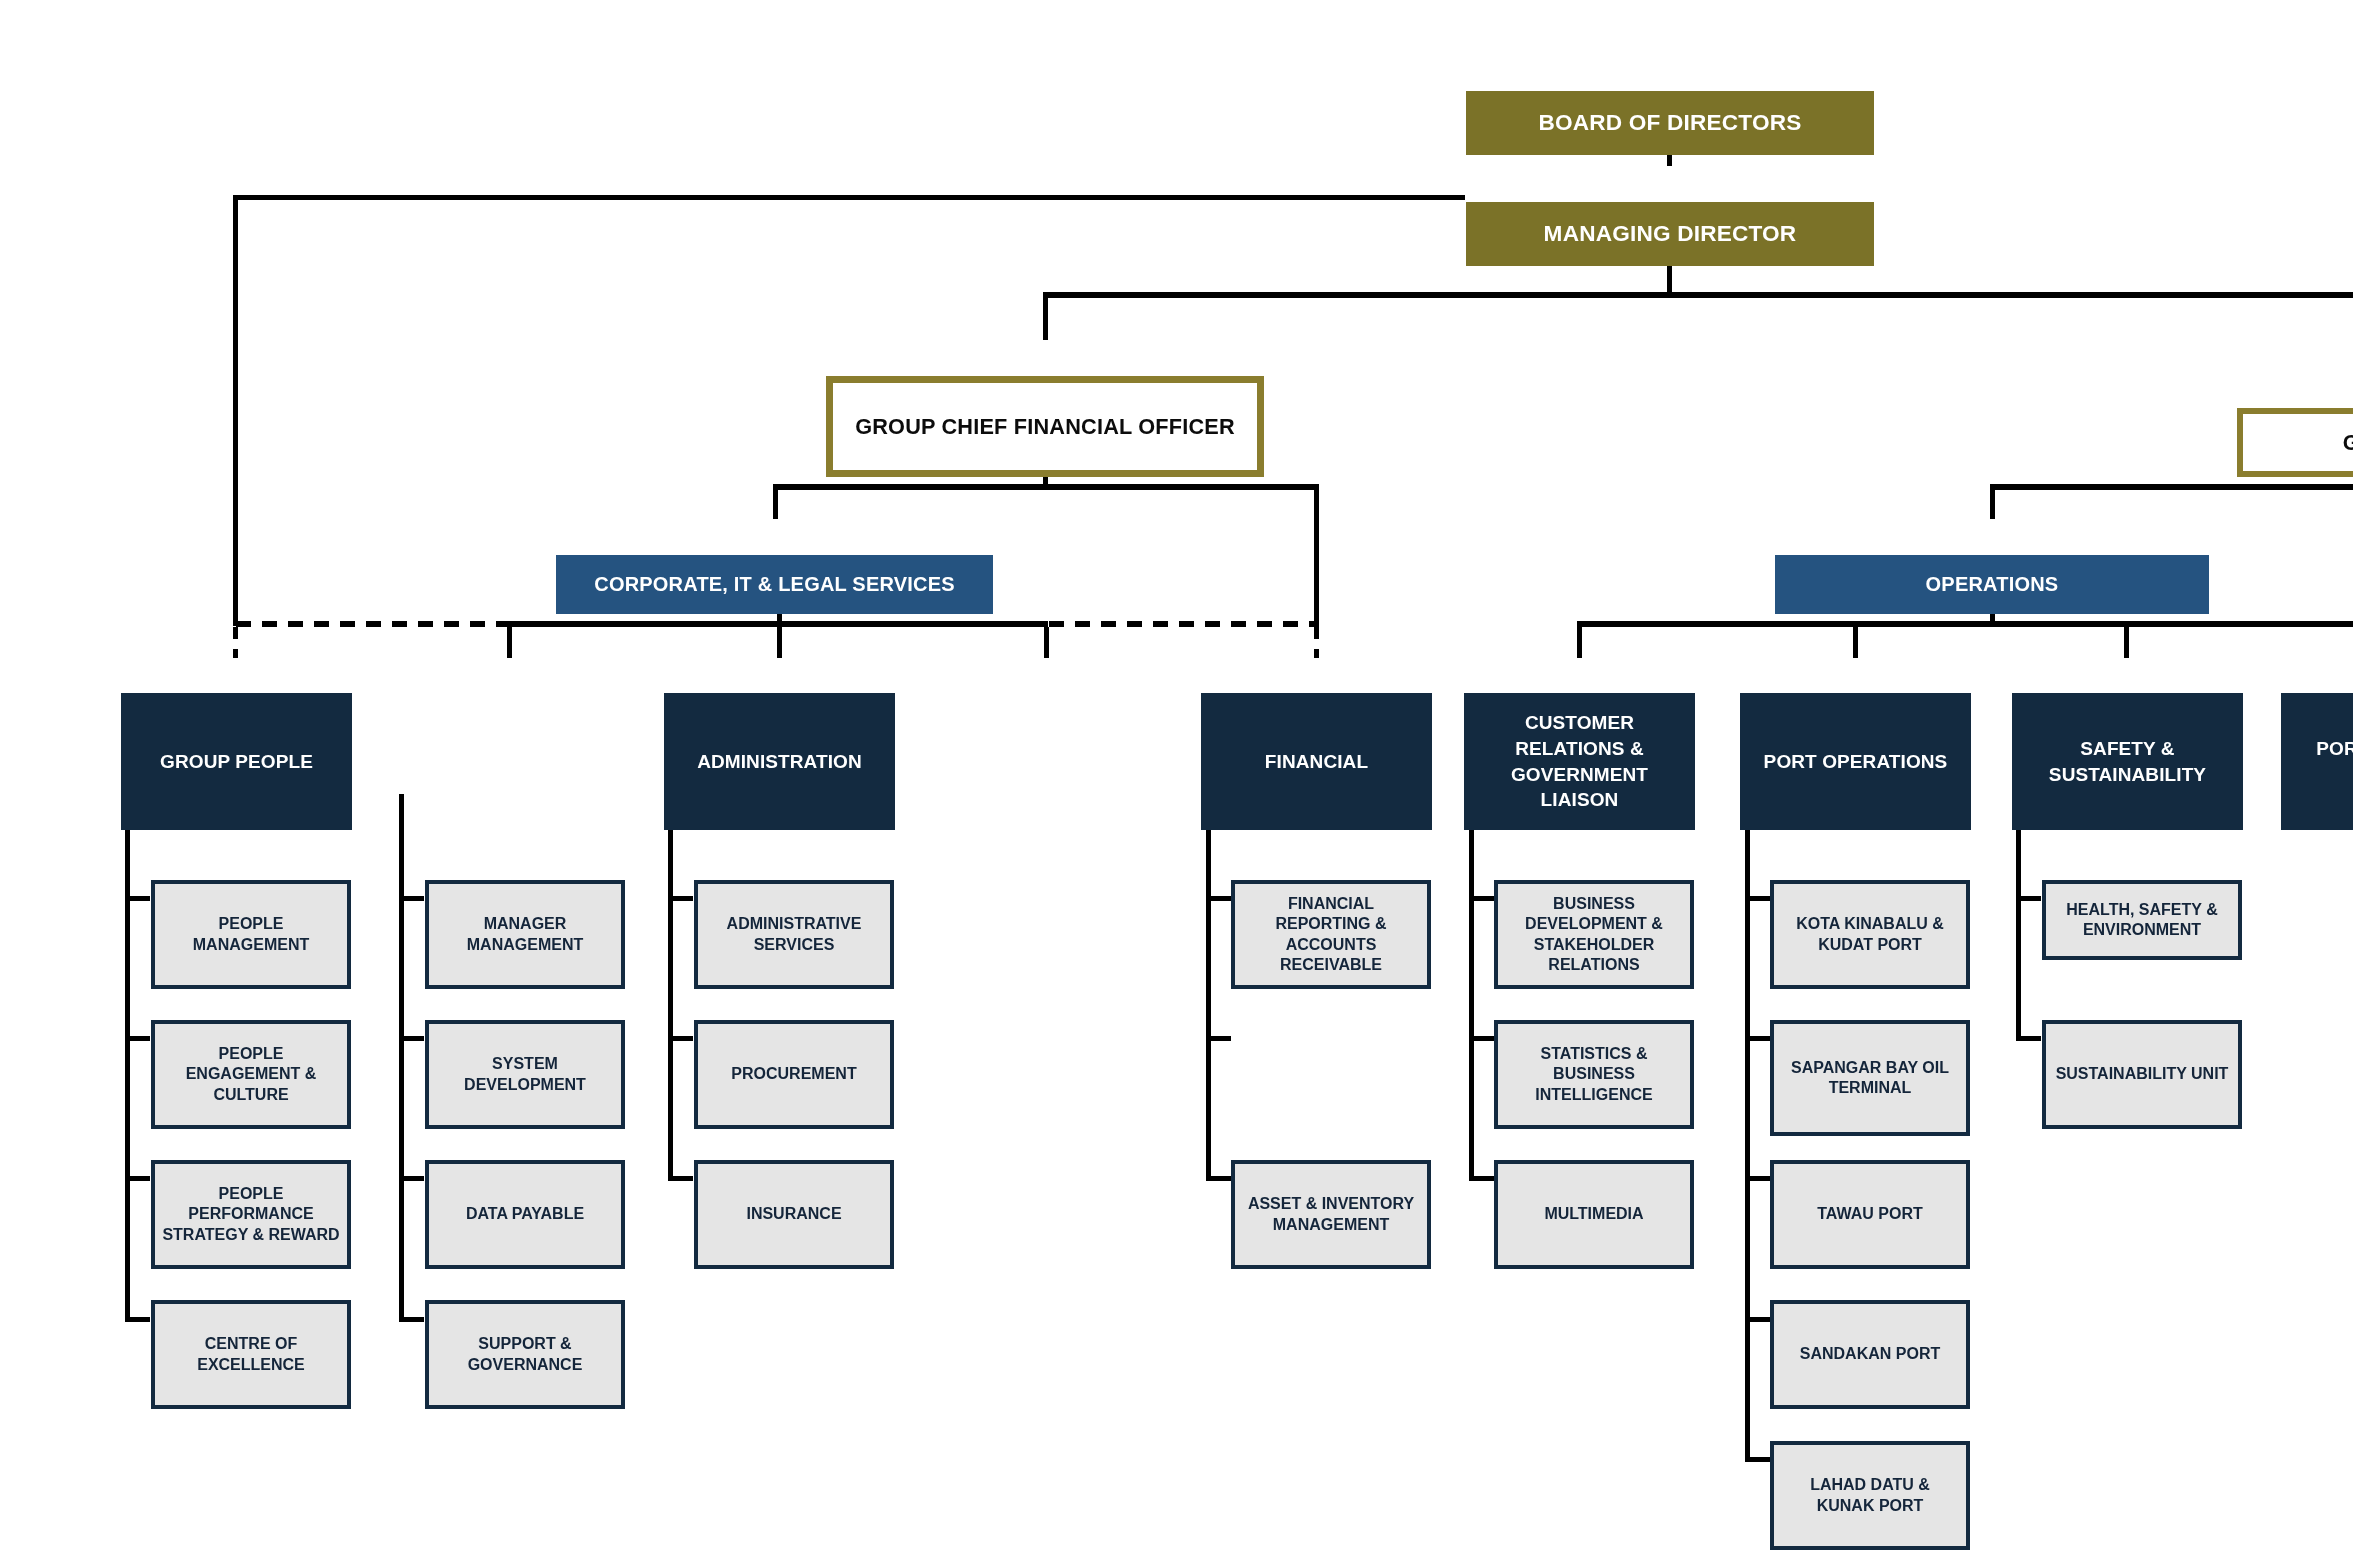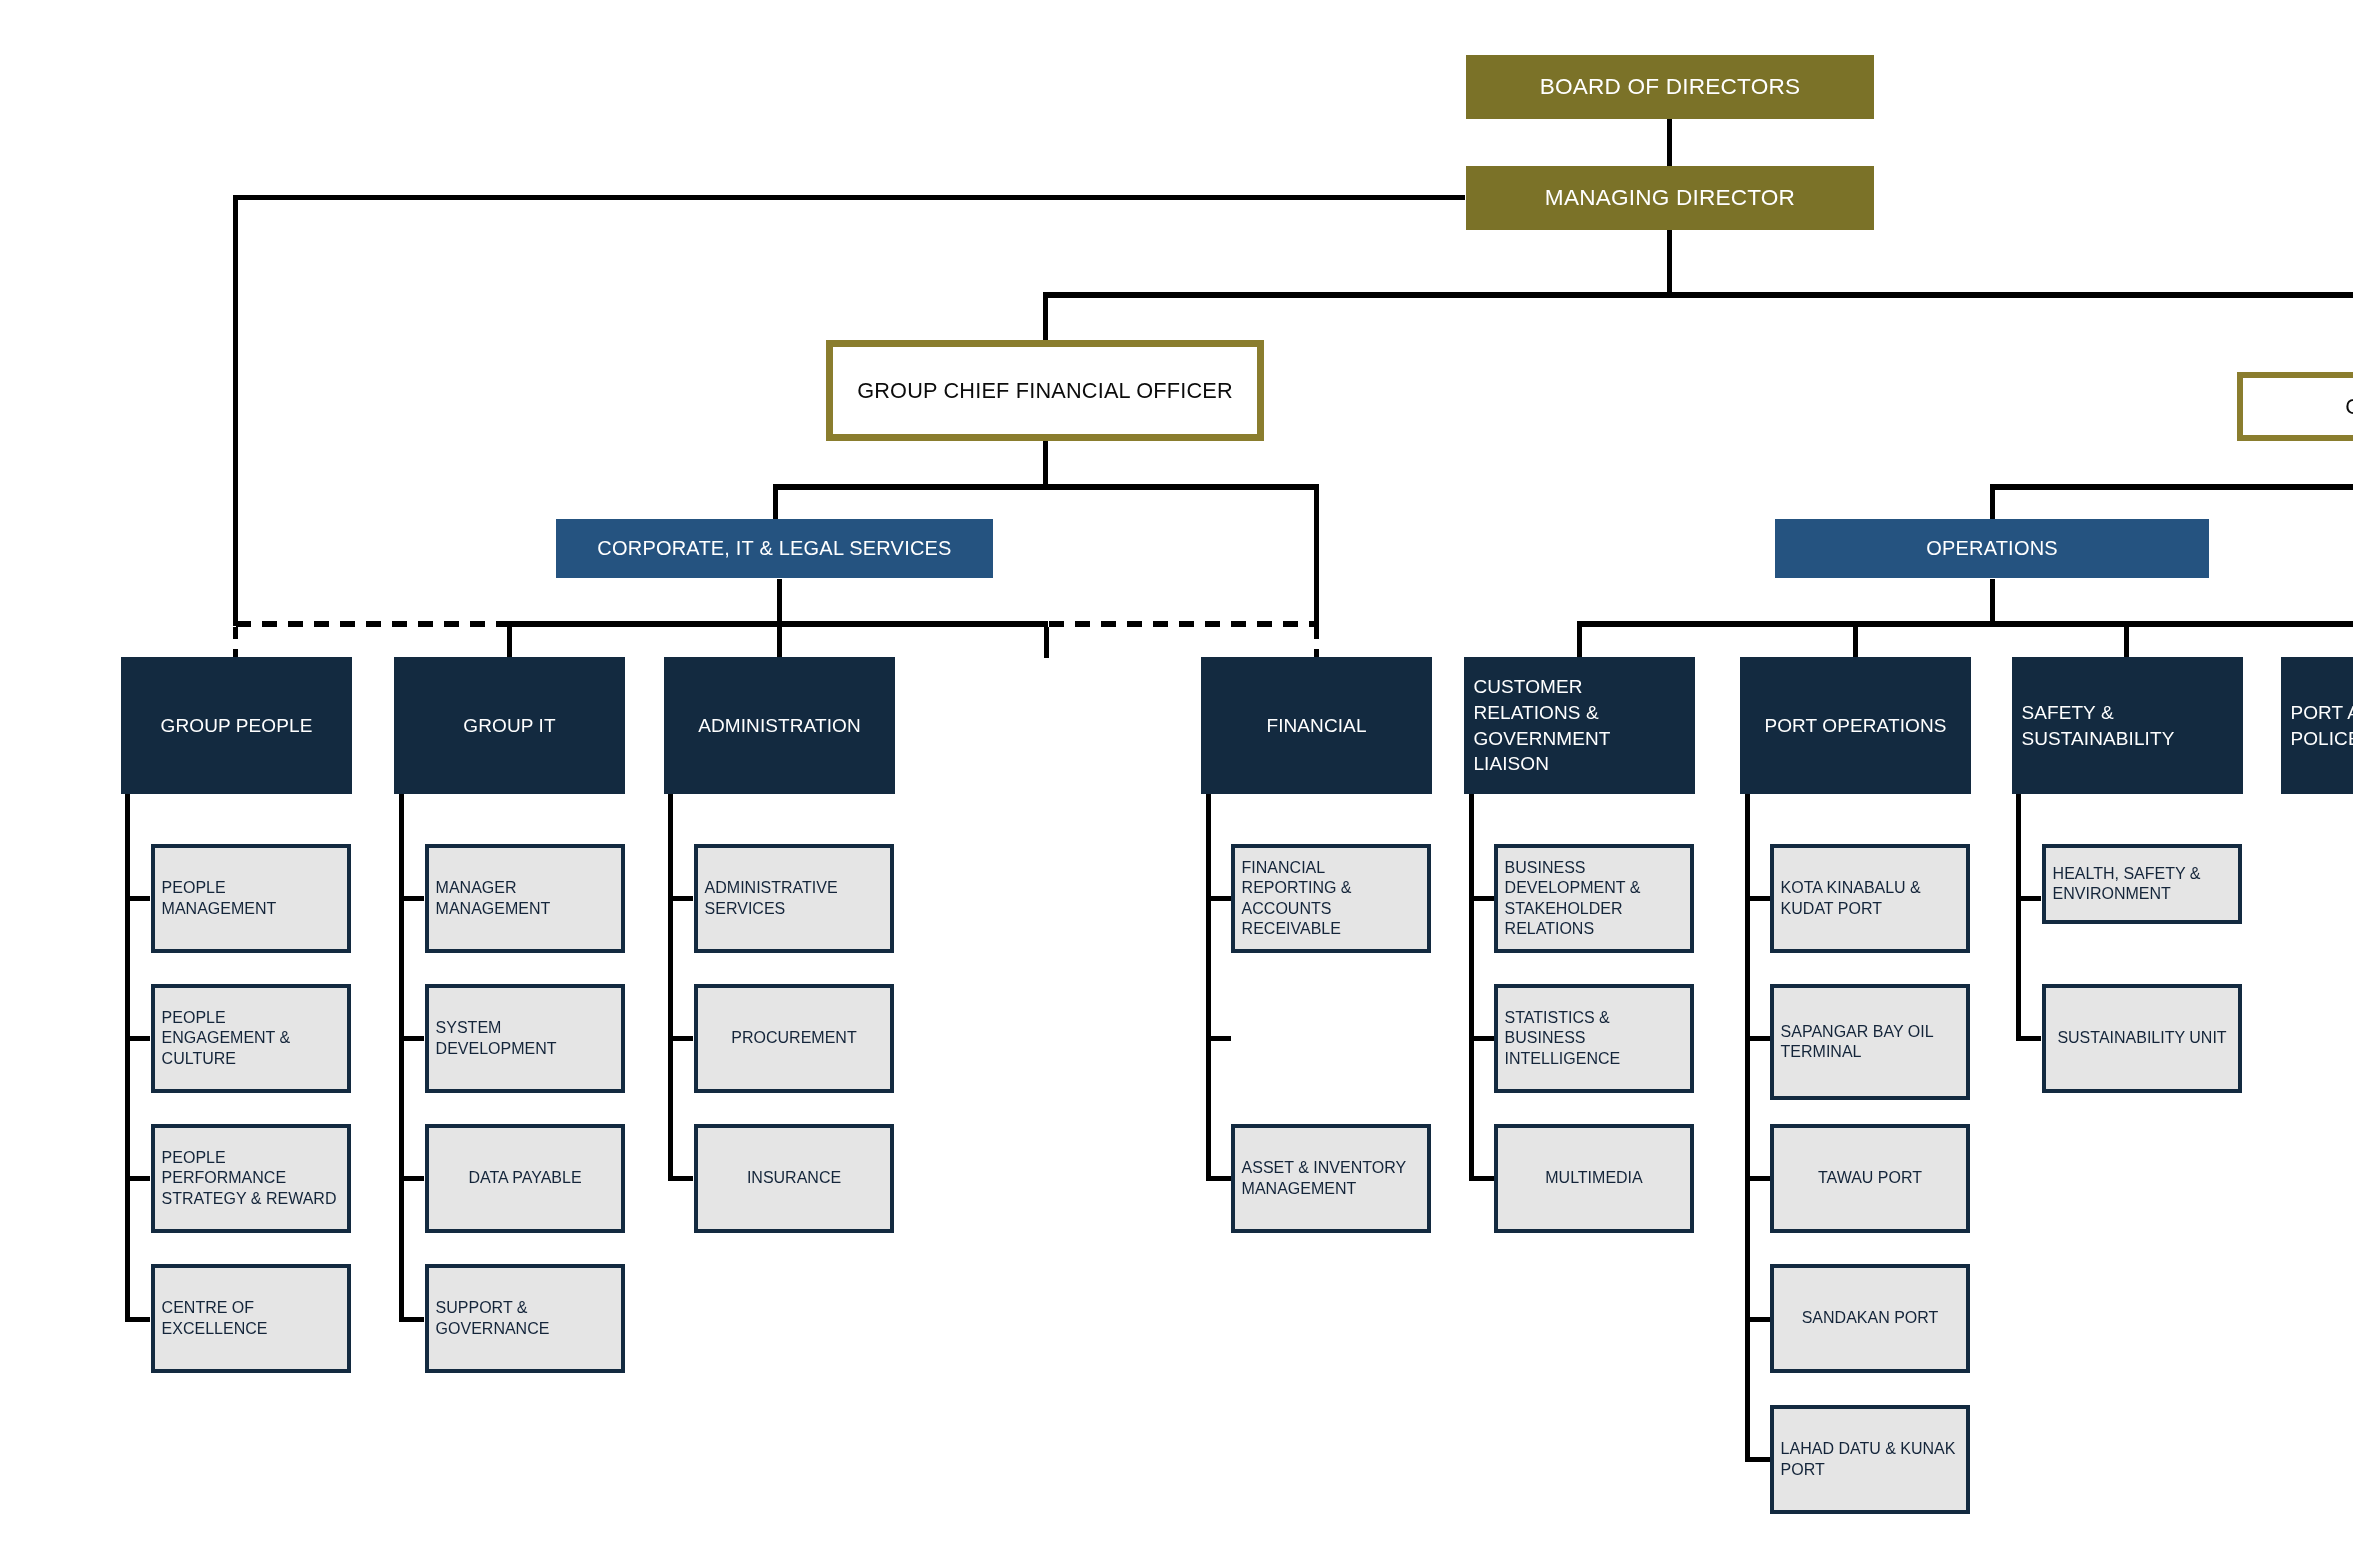--- a/index.html
+++ b/index.html
@@ -1,20 +1,20 @@
 <!DOCTYPE html>
 <html style="font-size:7.5px"><head>
 <meta charset="utf-8">
 <style>
   html,body{margin:0;padding:0;background:#ffffff;}
   body{font-family:"Liberation Sans",sans-serif;}
   #canvas{position:relative;width:3436px;height:1564px;background:#ffffff;overflow:hidden;}
 
   .node{position:absolute;display:flex;align-items:center;justify-content:center;
-        text-align:left;box-sizing:border-box;font-weight:normal;}
+        text-align:center;box-sizing:border-box;font-weight:bold;margin-top:36px;}
   .olive-node{background:#7B7228;color:#ffffff;font-size:22.6px;letter-spacing:0.2px;}
   .outline-node{background:#ffffff;color:#0c0c0c;font-size:21.7px;letter-spacing:0.2px;}
   .gcfo{border:7.5px solid #8A7D2E;}
   .gm{border:6.6px solid #8A7D2E;}
   .blue-node{background:#255380;color:#ffffff;font-size:20px;letter-spacing:0.2px;}
   .navy-node{background:#132A40;color:#ffffff;font-size:19px;line-height:1.35;
              letter-spacing:0.1px;padding:0 9.4px;}
   .sub-node{background:#e5e5e5;border:4.7px solid #132A40;color:#14253A;
             font-size:16px;line-height:1.28;padding:0 6.6px;}
 
@@ -112,23 +112,20 @@
   <div class="node blue-node" style="left:556px;top:519px;width:437px;height:59px">
     <span>CORPORATE, IT &amp; LEGAL SERVICES</span>
   </div>
   <div class="node blue-node" style="left:1775px;top:519px;width:434px;height:59px">
     <span>OPERATIONS</span>
   </div>
 
   <div class="node navy-node" style="left:121px;top:657px;width:231px;height:137px">
     <span>GROUP PEOPLE</span>
   </div>
-  <div class="node navy-node" style="left:394px;top:657px;width:231px;height:137px">
-    <span>GROUP IT</span>
-  </div>
   <div class="node navy-node" style="left:664px;top:657px;width:231px;height:137px">
     <span>ADMINISTRATION</span>
   </div>
   <div class="node navy-node" style="left:1201px;top:657px;width:231px;height:137px">
     <span>FINANCIAL</span>
   </div>
   <div class="node navy-node" style="left:1464px;top:657px;width:231px;height:137px">
     <span>CUSTOMER RELATIONS &amp; GOVERNMENT LIAISON</span>
   </div>
   <div class="node navy-node" style="left:1740px;top:657px;width:231px;height:137px">

